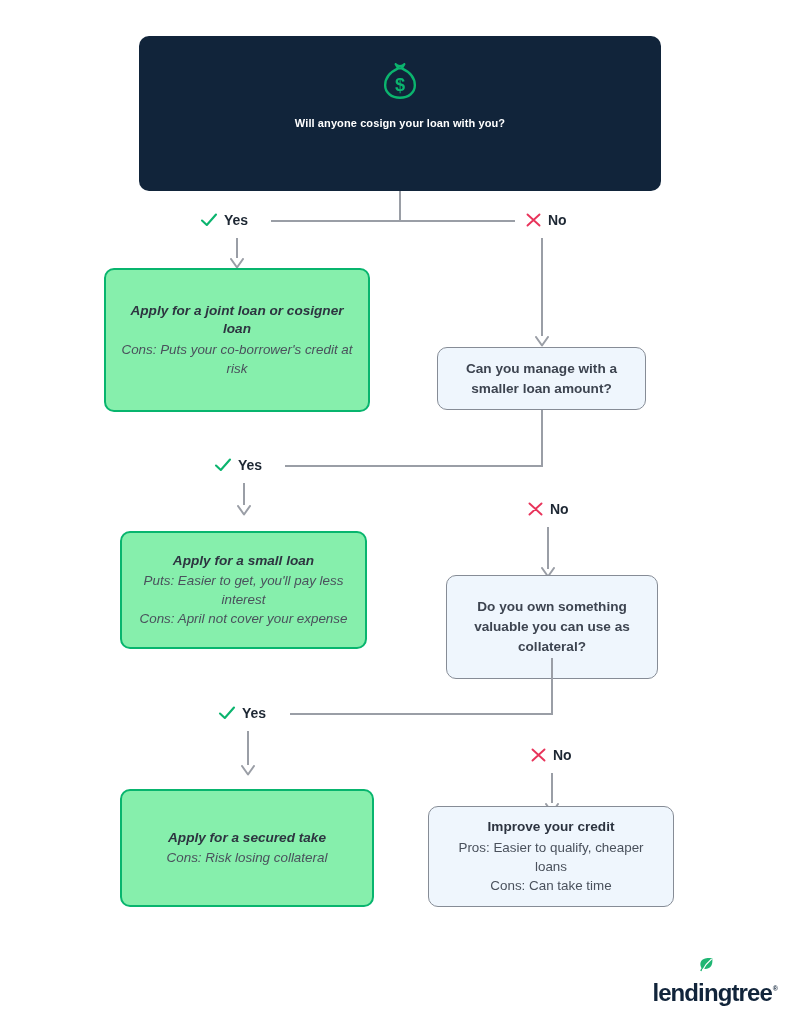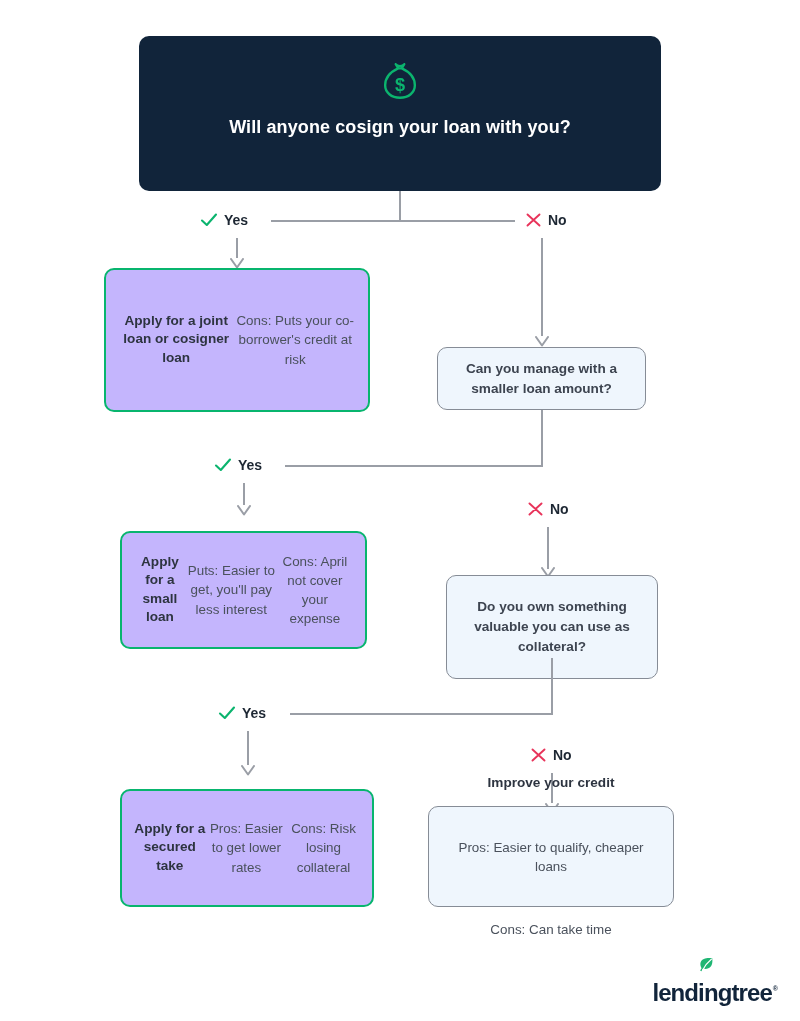--- a/index.html
+++ b/index.html
@@ -28,21 +28,21 @@
     border-radius: 10px;
     display: flex;
     flex-direction: column;
     align-items: center;
     padding-top: 22px;
   }
   .moneybag-icon { width: 46px; height: 46px; display: block; }
   .root-title {
     margin-top: 13px;
     color: #ffffff;
-    font-size: 18px;
+    font-size: 11px;
     font-weight: bold;
     letter-spacing: .1px;
     text-align: center;
   }
 
   
   .qbox {
     position: absolute;
     background: #eff6fd;
     border: 1.6px solid #868c96;
@@ -54,29 +54,30 @@
     color: #3d4450;
     font-size: 13.6px;
     font-weight: bold;
     line-height: 1.45;
     padding: 6px 14px;
   }
 
   
   .obox {
     position: absolute;
-    background: #c4b5fd;
+    background: #86efac;
     border: 2.6px solid #08b56e;
     border-radius: 10px;
     display: flex;
-    flex-direction: row;
+    flex-direction: column;
     align-items: center;
     justify-content: center;
     text-align: center;
     padding: 8px 12px;
+    font-style: italic;
   }
   .obox .ttl {
     color: #2d3440;
     font-size: 13.6px;
     font-weight: bold;
     line-height: 1.35;
     margin-bottom: 1px;
   }
   .obox .ln {
     color: #4a515c;
@@ -102,21 +103,20 @@
     color: #2d3440;
     font-size: 13.6px;
     font-weight: bold;
     line-height: 1.35;
     margin-bottom: 1px;
   }
   .obox-blue .ln {
     color: #4a515c;
     font-size: 13.4px;
     line-height: 1.42;
-    margin-top: 44px;
   }
 
   
   .vline { position: absolute; width: 2px; background: #9a9ea6; }
   .hline { position: absolute; height: 2px; background: #9a9ea6; }
 
   
   .branch {
     position: absolute;
     display: flex;
@@ -294,21 +294,20 @@
 
   <div class="vline" style="left:551px; top:773px; height:30px;"></div>
   <div class="arrow" style="left:545px; top:800px;">
     <svg width="14" height="11" viewBox="0 0 14 11">
         <path d="M1 1 L7 9.5 L13 1" fill="none" stroke="#9a9ea6" stroke-width="2" stroke-linecap="round" stroke-linejoin="round"></path>
       </svg>
   </div>
 
   <div class="obox" style="left:120px; top:789px; width:254px; height:118px;">
     <div class="ttl">Apply for a secured take</div>
-    <div class="ln">Pros: Easier to get lower rates</div>
     <div class="ln">Cons: Risk losing collateral</div>
   </div>
 
   <div class="obox-blue" style="left:428px; top:806px; width:246px; height:101px;">
     <div class="ttl">Improve your credit</div>
     <div class="ln">Pros: Easier to qualify, cheaper loans</div>
     <div class="ln">Cons: Can take time</div>
   </div>
 
   <div class="logo">

